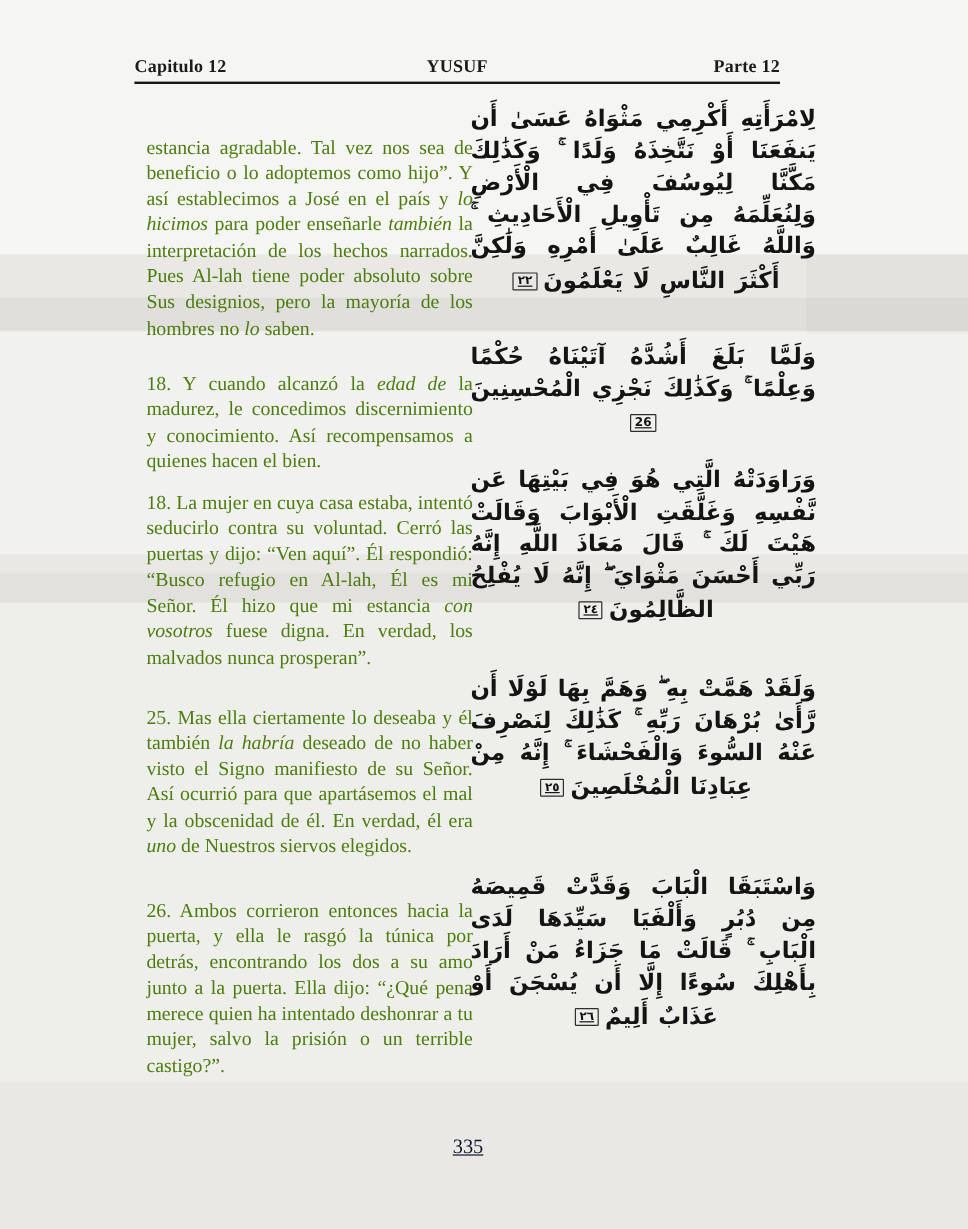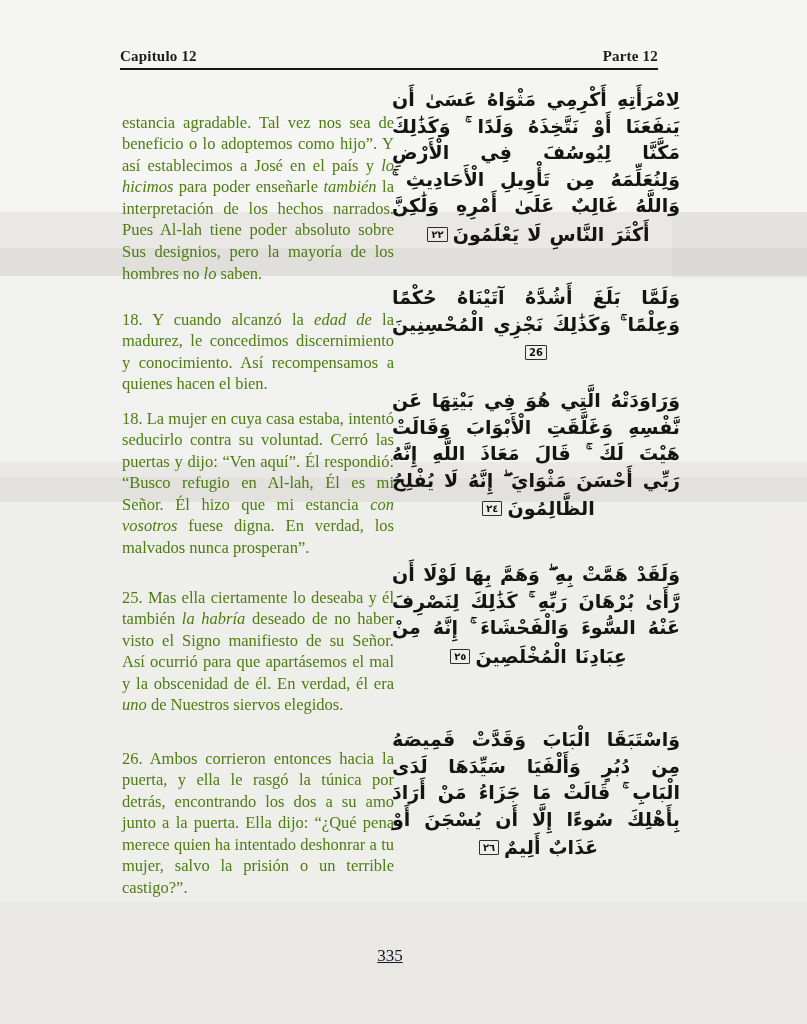--- a/index.html
+++ b/index.html
@@ -12,21 +12,21 @@
   
   .band{position:absolute;left:0;width:100%;pointer-events:none;}
   .band-light-top{top:0;height:212px;background:rgba(255,255,255,0.55);}
   .band-light-mid{top:276px;height:186px;background:rgba(255,255,255,0.38);}
   .band-gray-1{top:248px;height:28px;background:rgba(120,118,112,0.07);}
   .band-gray-2{top:478px;height:24px;background:rgba(120,118,112,0.06);}
   .band-gray-3{top:212px;left:672px;width:135px;height:66px;background:rgba(120,118,112,0.05);}
   .band-light-low{top:502px;height:400px;background:rgba(255,255,255,0.25);}
 
   .page-header{
-    position:absolute;left:120px;top:48px;width:538px;
+    position:absolute;left:112px;top:48px;width:538px;
     display:flex;justify-content:space-between;align-items:center;
     border-bottom:2.5px solid #161616;
     padding-bottom:3px;
     font-weight:bold;font-size:15px;letter-spacing:0.2px;font-family:Liberation Serif, serif;
   }
   .page-header .center{position:absolute;left:0;right:0;text-align:center;}
   .page-header .side{position:relative;z-index:1;background:transparent;}
 
   .es{
     position:absolute;left:122px;width:272px;
@@ -43,38 +43,40 @@
     text-align:justify;text-align-last:center;
     word-spacing:1.5px;
     color:#141414;
   }
   .vm{
     display:inline-block;direction:rtl;
     border:1.5px solid #2e2e2e;border-radius:1px;
     font-size:10px;font-weight:bold;line-height:1;
     padding:2px 3px 1px;margin:8px 5px;vertical-align:3px;
     font-family:"DejaVu Sans", sans-serif;
+    text-decoration:underline;
   }
   .page-number{
     position:absolute;left:122px;top:946px;width:536px;
     text-align:center;font-size:17px;color:#0f172a;text-decoration:underline;
   }
 </style>
 </head>
 <body>
 
 <div class="band band-light-top"></div>
 <div class="band band-light-mid"></div>
 <div class="band band-light-low"></div>
 <div class="band band-gray-1"></div>
 <div class="band band-gray-2"></div>
 <div class="band band-gray-3"></div>
 
 <div class="page-header">
   <span class="side">Capitulo 12</span>
+  <span class="center">YUSUF</span>
   <span class="side">Parte 12</span>
 </div>
 
 <p class="es" style="top:95px"><span>estancia agradable. Tal vez nos sea de beneficio o lo adoptemos como hijo”. Y así establecimos a José en el país y </span><span class="it">lo hicimos</span><span> para poder enseñarle </span><span class="it">también</span><span> la interpretación de los hechos narrados. Pues Al-lah tiene poder absoluto sobre Sus designios, pero la mayoría de los hombres no </span><span class="it">lo</span><span> saben.</span></p>
 <div class="ar" style="top:86px" lang="ar"><span>لِامْرَأَتِهِ أَكْرِمِي مَثْوَاهُ عَسَىٰ أَن يَنفَعَنَا أَوْ نَتَّخِذَهُ وَلَدًا ۚ وَكَذَٰلِكَ مَكَّنَّا لِيُوسُفَ فِي الْأَرْضِ وَلِنُعَلِّمَهُ مِن تَأْوِيلِ الْأَحَادِيثِ ۚ وَاللَّهُ غَالِبٌ عَلَىٰ أَمْرِهِ وَلَٰكِنَّ أَكْثَرَ النَّاسِ لَا يَعْلَمُونَ</span><span class="vm">٢٢</span></div>
 
 <p class="es" style="top:292px"><span>18. Y cuando alcanzó la </span><span class="it">edad de</span><span> la madurez, le concedimos discernimiento y conocimiento. Así recompensamos a quienes hacen el bien.</span></p>
 <div class="ar" style="top:284px" lang="ar"><span>وَلَمَّا بَلَغَ أَشُدَّهُ آتَيْنَاهُ حُكْمًا وَعِلْمًا ۚ وَكَذَٰلِكَ نَجْزِي الْمُحْسِنِينَ</span><span class="vm">26</span></div>
 
 <p class="es" style="top:391px"><span>18. La mujer en cuya casa estaba, intentó seducirlo contra su voluntad. Cerró las puertas y dijo: “Ven aquí”. Él respondió: “Busco refugio en Al-lah, Él es mi Señor. Él hizo que mi estancia </span><span class="it">con vosotros</span><span> fuese digna. En verdad, los malvados nunca prosperan”.</span></p>

